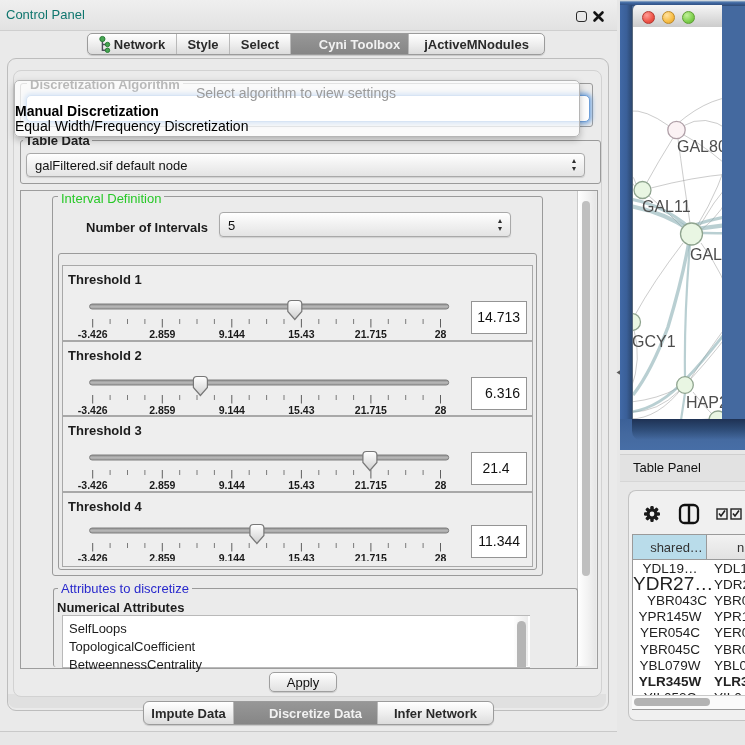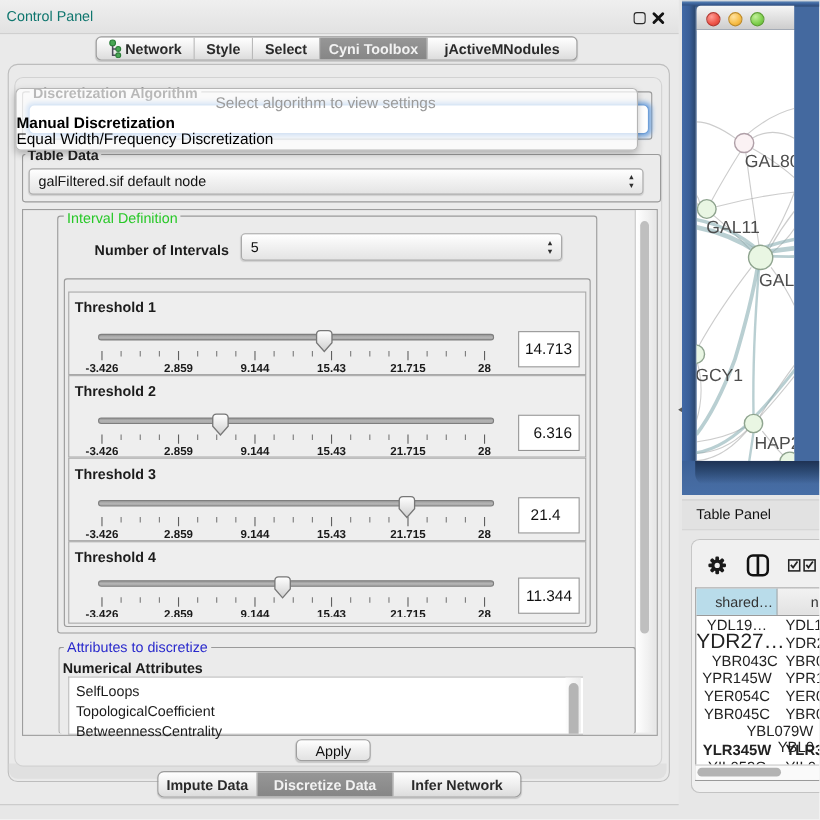--- a/index.html
+++ b/index.html
@@ -22,21 +22,21 @@
   
   .grp{position:absolute;border:1px solid #9a9a9a;border-radius:3px;}
   .grp-title{position:absolute;font-size:13px;background:#ebebeb;padding:0 3px;white-space:nowrap;}
   
   .seg{position:absolute;display:flex;border:1px solid #9b9b9b;border-radius:5px;
        background:linear-gradient(#ffffff,#ededed 55%,#dcdcdc);
        box-shadow:0 1px 1px rgba(0,0,0,0.15);overflow:hidden;}
   .seg .s{flex:0 0 auto;display:flex;align-items:center;justify-content:center;
           font-size:13px;font-weight:bold;color:#2a2a2a;border-right:1px solid #b9b9b9;}
   .seg .s:last-child{border-right:none;}
-  .seg .sel{background:linear-gradient(#979797,#868686);color:#f2f2f2;}
+  .seg .sel{background:linear-gradient(#979797,#868686);color:#f2f2f2;padding-left:20px;}
 </style>
 </head>
 <body>
 <div id="app">
 
   <div class="abs" style="left:0;top:0;width:617px;height:731px;background:#eaeaea;border-bottom:1px solid #c9c9c9;"></div>
 
   <div class="abs" style="left:0;top:0;width:617px;height:30px;background:linear-gradient(#efefef,#e2e2e2);border-bottom:1px solid #cfcfcf;"></div>
   <div class="abs r13" style="left:6px;top:7px;color:#0f766e;">Control Panel</div>
   <div class="abs" style="left:576px;top:11px;width:9px;height:9px;border:1.7px solid #2a2a2a;border-radius:3px;"></div>
@@ -434,21 +434,21 @@
         <div style="flex:0 0 auto;width:39px;font-size:13.5px;color:#222;padding-left:7px;">YPR1</div>
       </div>
       <div style="display:flex;height:16.2px;align-items:center;">
         <div style="flex:0 0 auto;width:74px;text-align:center;font-size:13.5px;color:#222;">YER054C</div>
         <div style="flex:0 0 auto;width:39px;font-size:13.5px;color:#222;padding-left:7px;">YER0</div>
       </div>
       <div style="display:flex;height:16.2px;align-items:center;">
         <div style="flex:0 0 auto;width:74px;text-align:center;font-size:13.5px;color:#222;">YBR045C</div>
         <div style="flex:0 0 auto;width:39px;font-size:13.5px;color:#222;padding-left:7px;">YBR0</div>
       </div>
-      <div style="display:flex;height:16.2px;align-items:flex-end;flex-direction:column;">
+      <div style="display:flex;height:16.2px;align-items:center;">
         <div style="flex:0 0 auto;width:74px;text-align:center;font-size:13.5px;color:#222;">YBL079W</div>
         <div style="flex:0 0 auto;width:39px;font-size:13.5px;color:#222;padding-left:7px;">YBL0</div>
       </div>
       <div style="display:flex;height:16.2px;align-items:center;font-weight:bold;">
         <div style="flex:0 0 auto;width:74px;text-align:center;font-size:13.5px;color:#222;">YLR345W</div>
         <div style="flex:0 0 auto;width:39px;font-size:13.5px;color:#222;padding-left:7px;">YLR3</div>
       </div>
       <div style="display:flex;height:16.2px;align-items:center;">
         <div style="flex:0 0 auto;width:74px;text-align:center;font-size:13.5px;color:#222;">YIL052C</div>
         <div style="flex:0 0 auto;width:39px;font-size:13.5px;color:#222;padding-left:7px;">YIL0</div>

